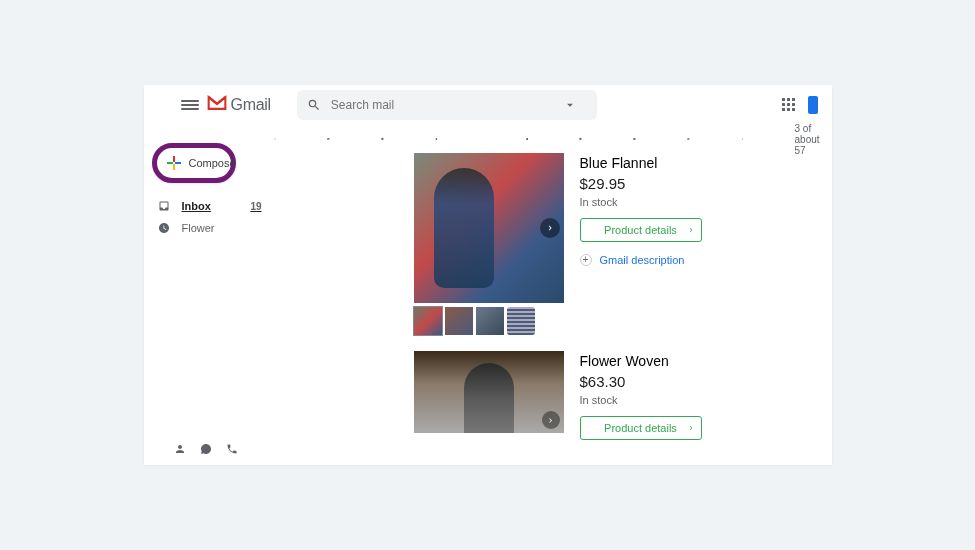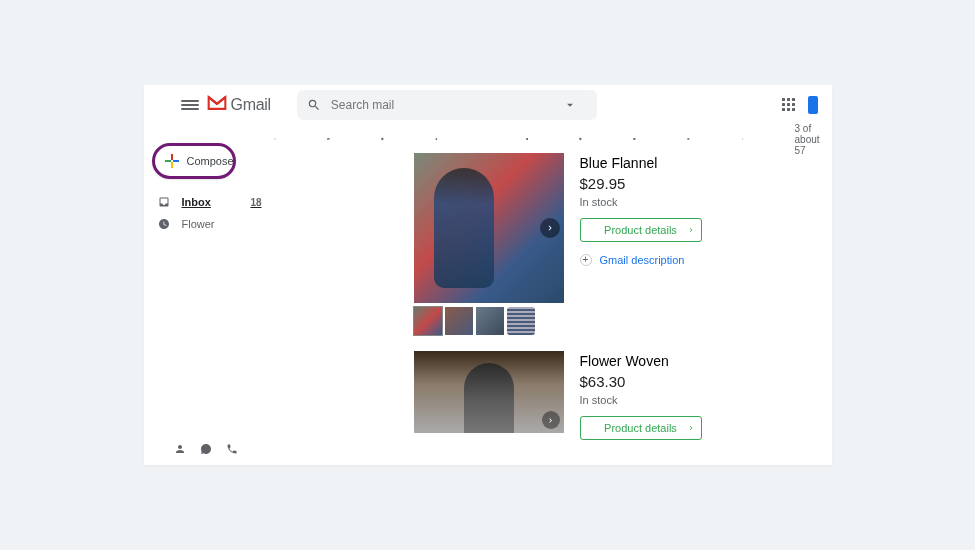--- a/index.html
+++ b/index.html
@@ -56,21 +56,21 @@
   .toolbar .tb-ic { width:14px; height:14px; margin-right:16px; fill:#5f6368; cursor:pointer; }
   .toolbar .gap { width:10px;}
   .toolbar .count { margin-left:auto; font-size:10px; color:#5f6368;}
   
   .sidebar {
     position:absolute; left:0; top:50px; width:130px;
     padding:8px 0 0 8px;
   }
   .compose {
     display:flex; align-items:center;
-    border:3px solid #701a75; border-radius:20px;
+    border:5px solid #701a75; border-radius:20px;
     padding:6px 14px 6px 8px; width:84px;
     font-size:11px; color:#3c4043;
     box-shadow:0 1px 2px rgba(0,0,0,0.1);
     cursor:pointer; background:#fff;
   }
   .compose .plus { width:18px; height:18px; margin-right:6px; position:relative;}
   .nav { margin-top:12px; }
   .nav-item { display:flex; align-items:center; padding:5px 6px; font-size:11px; color:#5f6368; cursor:pointer; border-radius:0 12px 12px 0;}
   .nav-item svg { width:12px; height:12px; margin-right:12px; fill:#5f6368;}
   .nav-item.active { font-weight:bold; color:#202124;text-decoration:underline;}
@@ -223,21 +223,21 @@
           </svg>
       </span>
       <span>Compose</span>
     </div>
     <div class="nav">
       <div class="nav-item active">
         <svg viewBox="0 0 24 24">
             <path d="M19 3H5c-1.1 0-2 .9-2 2v14c0 1.1.9 2 2 2h14c1.1 0 2-.9 2-2V5c0-1.1-.9-2-2-2zm0 12h-4c0 1.66-1.35 3-3 3s-3-1.34-3-3H5V5h14v10z"></path>
           </svg>
         <span>Inbox</span>
-        <span class="badge">18</span>
+        <span class="badge">19</span>
       </div>
       <div class="nav-item">
         <svg viewBox="0 0 24 24">
             <path d="M12 2C6.5 2 2 6.5 2 12s4.5 10 10 10 10-4.5 10-10S17.5 2 12 2zm4.2 14.2L11 13V7h1.5v5.2l4.5 2.7-.8 1.3z"></path>
           </svg>
         <span>Flower</span>
       </div>
     </div>
   </div>
 

